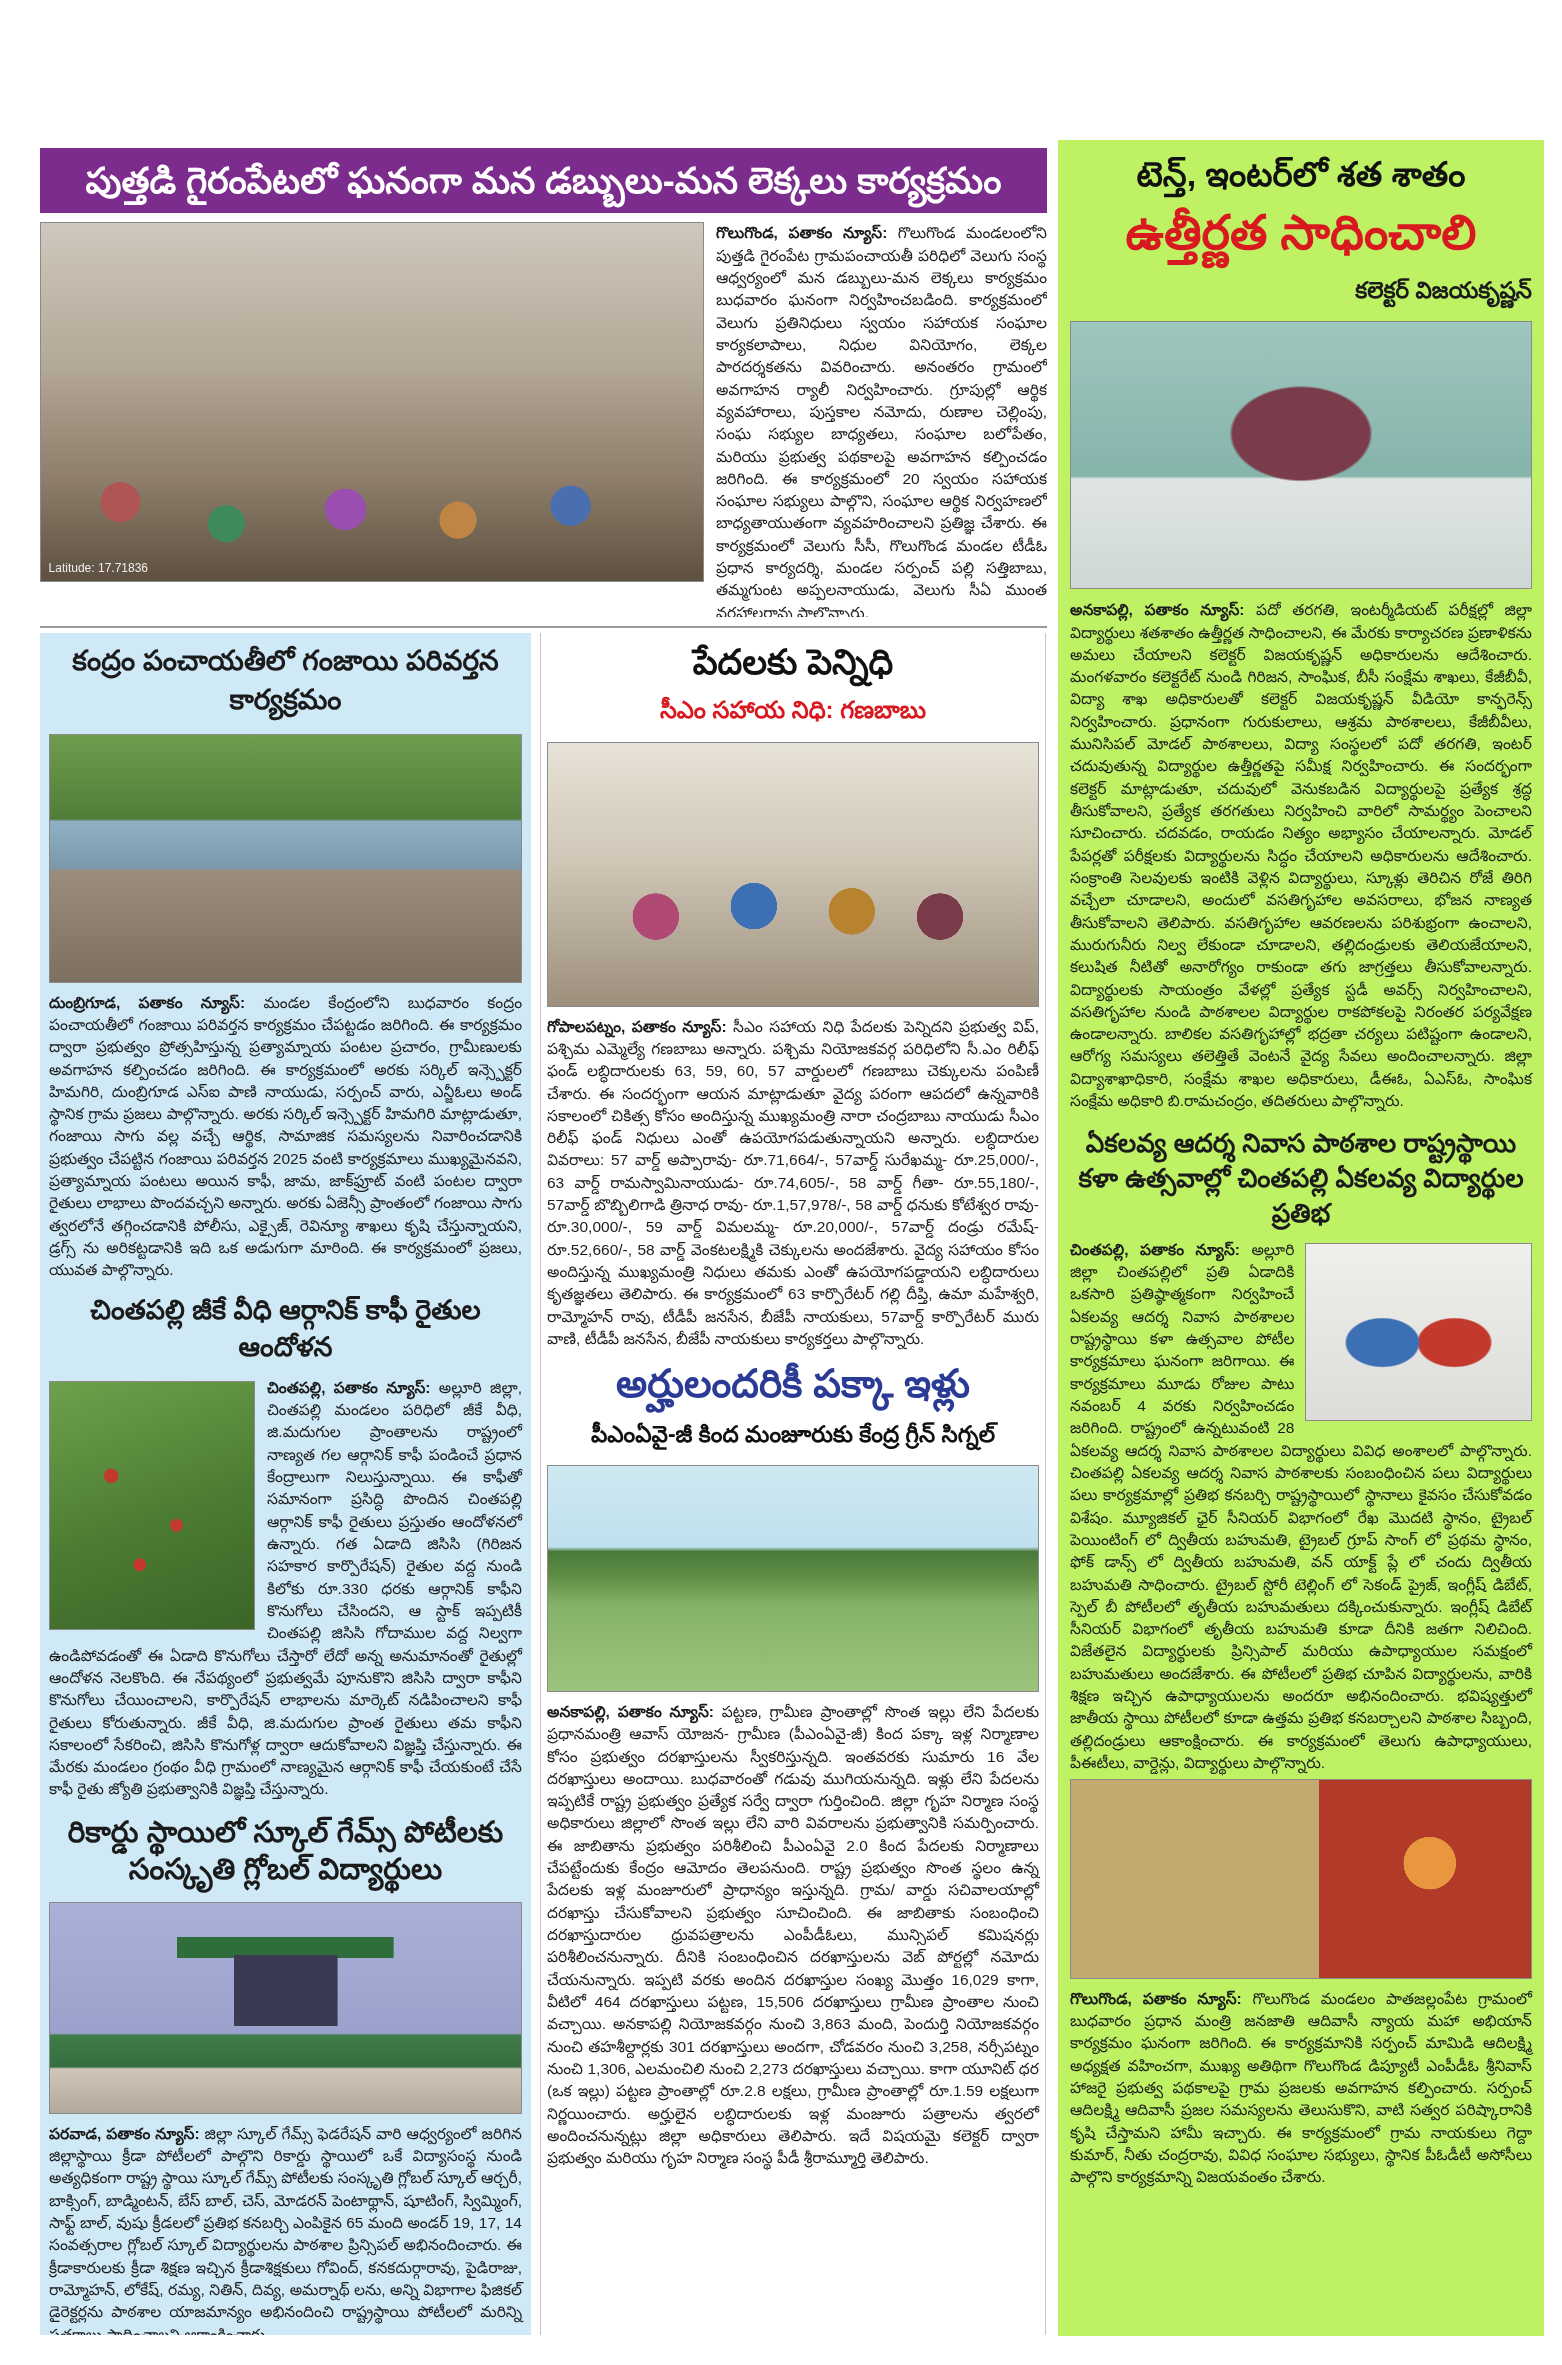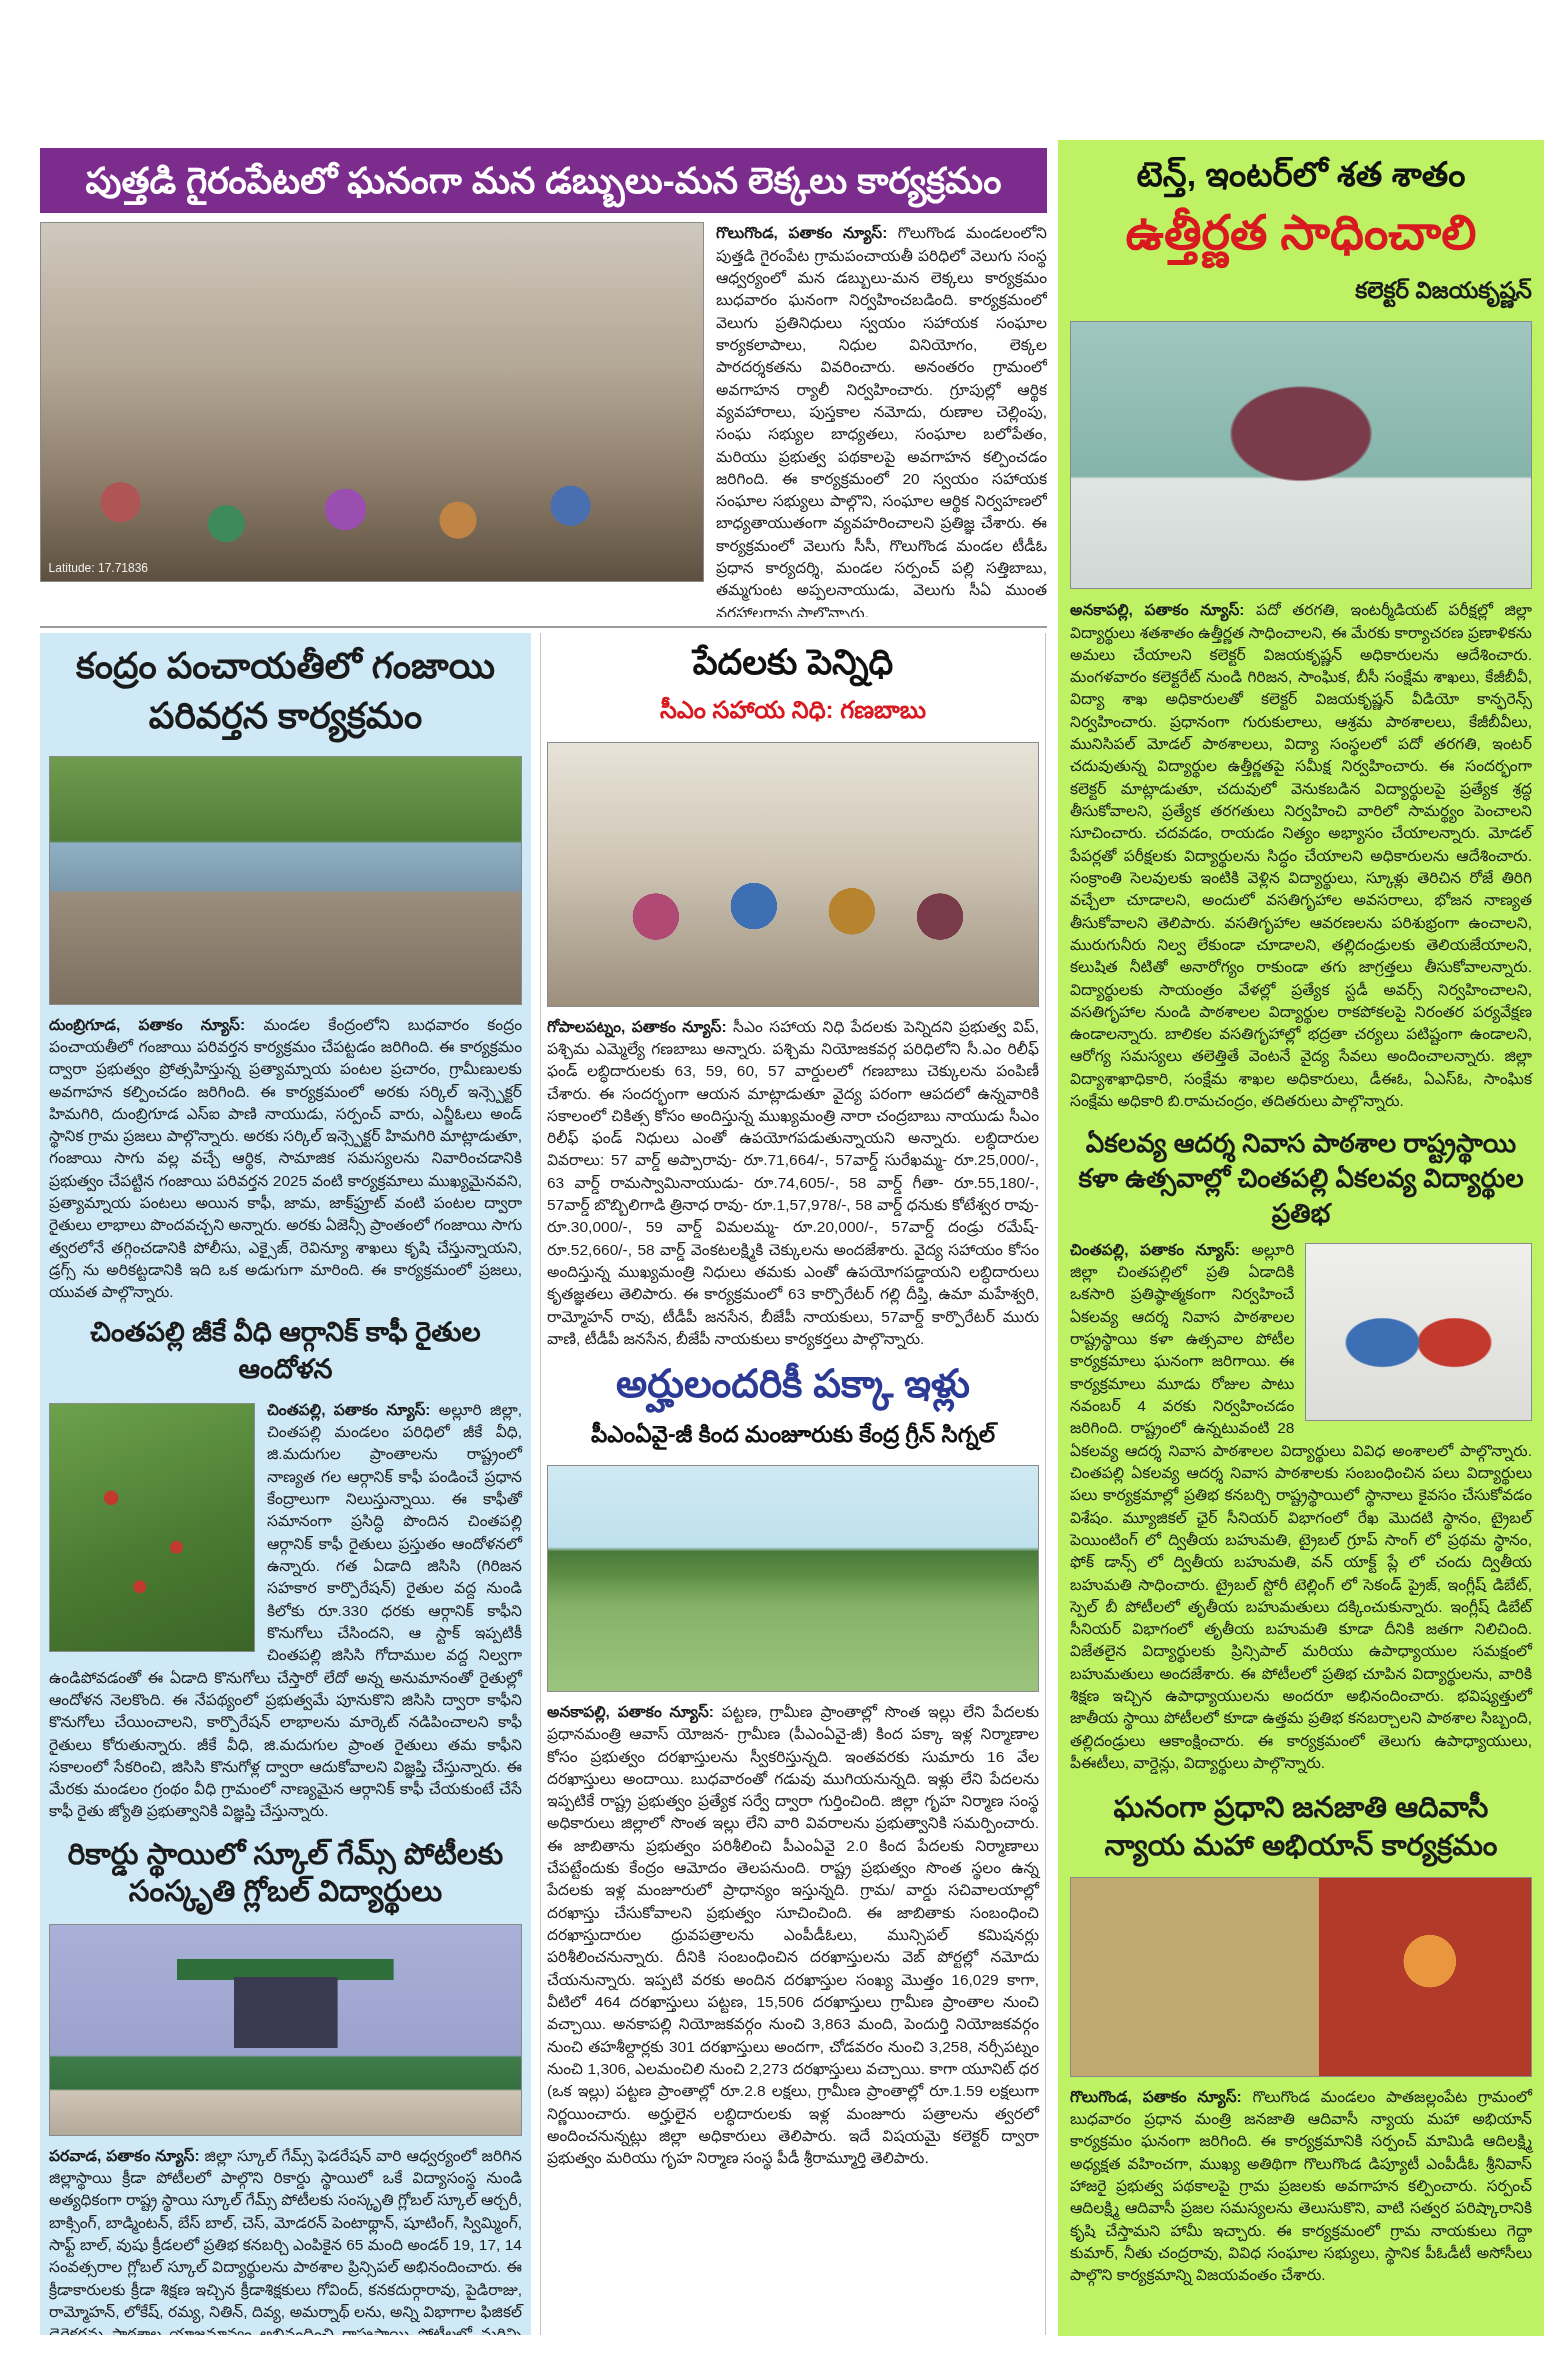--- a/index.html
+++ b/index.html
@@ -34,21 +34,21 @@
       radial-gradient(circle at 80% 79%, #4a6fb0 0 19.7px, transparent 20.4px),
       linear-gradient(180deg,#cfc8bd 0%,#b4a896 40%,#8d7d6a 72%,#5e5040 100%);}
   .gps-tag{position:absolute;left:7.6px;bottom:6px;color:#fff;font-size:12px;opacity:.9;}
   .money-body{flex:1;}
 
   .top-divider{position:absolute;left:40px;top:626px;width:1007px;height:1.5px;background:#9a9a9a;}
 
   
   .col-left{position:absolute;left:40px;top:633px;width:491px;height:1702px;background:#cfe9f6;
             padding:0 9px;box-sizing:border-box;overflow:hidden;}
-  .ganja-hl{font-size:36px;padding:12px 0 7.6px;}
+  .ganja-hl{font-size:28px;padding:12px 0 7.6px;}
   .photo-stage{height:249px;margin:3px 0 9px;
     background:linear-gradient(180deg,#6f9c4e 0%,#517d39 34%,#8fb0c4 35%,#7b98ab 54%,#9b8d7c 55%,#7e7060 100%);}
   .coffee-hl{font-size:27px;padding:13.6px 0 7.6px;}
   .photo-coffee{float:left;width:206px;height:249px;margin:4.5px 12px 4.5px 0;
     background:
       radial-gradient(circle at 30% 38%, #c23a2e 0 6.8px, transparent 7.6px),
       radial-gradient(circle at 62% 58%, #c23a2e 0 6px, transparent 6.8px),
       radial-gradient(circle at 44% 74%, #c23a2e 0 6px, transparent 6.8px),
       linear-gradient(160deg,#6da14c 0%,#4c7c33 55%,#3a6527 100%);}
   .games-hl{font-size:29.5px;padding:13.6px 7.6px 7.6px;line-height:1.25;}
@@ -161,21 +161,20 @@
     <div class="body-text">
       <span class="dateline">అనకాపల్లి, పతాకం న్యూస్:</span><span> పదో తరగతి, ఇంటర్మీడియట్ పరీక్షల్లో జిల్లా విద్యార్థులు శతశాతం ఉత్తీర్ణత సాధించాలని, ఈ మేరకు కార్యాచరణ ప్రణాళికను అమలు చేయాలని కలెక్టర్ విజయకృష్ణన్ అధికారులను ఆదేశించారు. మంగళవారం కలెక్టరేట్ నుండి గిరిజన, సాంఘిక, బీసీ సంక్షేమ శాఖలు, కేజీబీవీ, విద్యా శాఖ అధికారులతో కలెక్టర్ విజయకృష్ణన్ వీడియో కాన్ఫరెన్స్ నిర్వహించారు. ప్రధానంగా గురుకులాలు, ఆశ్రమ పాఠశాలలు, కేజీబీవీలు, మునిసిపల్ మోడల్ పాఠశాలలు, విద్యా సంస్థలలో పదో తరగతి, ఇంటర్ చదువుతున్న విద్యార్థుల ఉత్తీర్ణతపై సమీక్ష నిర్వహించారు. ఈ సందర్భంగా కలెక్టర్ మాట్లాడుతూ, చదువులో వెనుకబడిన విద్యార్థులపై ప్రత్యేక శ్రద్ధ తీసుకోవాలని, ప్రత్యేక తరగతులు నిర్వహించి వారిలో సామర్థ్యం పెంచాలని సూచించారు. చదవడం, రాయడం నిత్యం అభ్యాసం చేయాలన్నారు. మోడల్ పేపర్లతో పరీక్షలకు విద్యార్థులను సిద్ధం చేయాలని అధికారులను ఆదేశించారు. సంక్రాంతి సెలవులకు ఇంటికి వెళ్లిన విద్యార్థులు, స్కూళ్లు తెరిచిన రోజే తిరిగి వచ్చేలా చూడాలని, అందులో వసతిగృహాల అవసరాలు, భోజన నాణ్యత తీసుకోవాలని తెలిపారు. వసతిగృహాల ఆవరణలను పరిశుభ్రంగా ఉంచాలని, మురుగునీరు నిల్వ లేకుండా చూడాలని, తల్లిదండ్రులకు తెలియజేయాలని, కలుషిత నీటితో అనారోగ్యం రాకుండా తగు జాగ్రత్తలు తీసుకోవాలన్నారు. విద్యార్థులకు సాయంత్రం వేళల్లో ప్రత్యేక స్టడీ అవర్స్ నిర్వహించాలని, వసతిగృహాల నుండి పాఠశాలల విద్యార్థుల రాకపోకలపై నిరంతర పర్యవేక్షణ ఉండాలన్నారు. బాలికల వసతిగృహాల్లో భద్రతా చర్యలు పటిష్టంగా ఉండాలని, ఆరోగ్య సమస్యలు తలెత్తితే వెంటనే వైద్య సేవలు అందించాలన్నారు. జిల్లా విద్యాశాఖాధికారి, సంక్షేమ శాఖల అధికారులు, డీఈఓ, ఏఎస్ఓ, సాంఘిక సంక్షేమ అధికారి బి.రామచంద్రం, తదితరులు పాల్గొన్నారు.</span>
     </div>
 
     <div class="hl eka-hl">ఏకలవ్య ఆదర్శ నివాస పాఠశాల రాష్ట్రస్థాయి కళా ఉత్సవాల్లో చింతపల్లి ఏకలవ్య విద్యార్థుల ప్రతిభ</div>
     <div class="body-text">
       <div class="photo photo-costume"></div>
       <span class="dateline">చింతపల్లి, పతాకం న్యూస్:</span><span> అల్లూరి జిల్లా చింతపల్లిలో ప్రతి ఏడాదికి ఒకసారి ప్రతిష్ఠాత్మకంగా నిర్వహించే ఏకలవ్య ఆదర్శ నివాస పాఠశాలల రాష్ట్రస్థాయి కళా ఉత్సవాల పోటీల కార్యక్రమాలు ఘనంగా జరిగాయి. ఈ కార్యక్రమాలు మూడు రోజుల పాటు నవంబర్ 4 వరకు నిర్వహించడం జరిగింది. రాష్ట్రంలో ఉన్నటువంటి 28 ఏకలవ్య ఆదర్శ నివాస పాఠశాలల విద్యార్థులు వివిధ అంశాలలో పాల్గొన్నారు. చింతపల్లి ఏకలవ్య ఆదర్శ నివాస పాఠశాలకు సంబంధించిన పలు విద్యార్థులు పలు కార్యక్రమాల్లో ప్రతిభ కనబర్చి రాష్ట్రస్థాయిలో స్థానాలు కైవసం చేసుకోవడం విశేషం. మ్యూజికల్ ఛైర్ సీనియర్ విభాగంలో రేఖ మొదటి స్థానం, ట్రైబల్ పెయింటింగ్ లో ద్వితీయ బహుమతి, ట్రైబల్ గ్రూప్ సాంగ్ లో ప్రథమ స్థానం, ఫోక్ డాన్స్ లో ద్వితీయ బహుమతి, వన్ యాక్ట్ ప్లే లో చందు ద్వితీయ బహుమతి సాధించారు. ట్రైబల్ స్టోరీ టెల్లింగ్ లో సెకండ్ ప్రైజ్, ఇంగ్లీష్ డిబేట్, స్పెల్ బీ పోటీలలో తృతీయ బహుమతులు దక్కించుకున్నారు. ఇంగ్లీష్ డిబేట్ సీనియర్ విభాగంలో తృతీయ బహుమతి కూడా దీనికి జతగా నిలిచింది. విజేతలైన విద్యార్థులకు ప్రిన్సిపాల్ మరియు ఉపాధ్యాయుల సమక్షంలో బహుమతులు అందజేశారు. ఈ పోటీలలో ప్రతిభ చూపిన విద్యార్థులను, వారికి శిక్షణ ఇచ్చిన ఉపాధ్యాయులను అందరూ అభినందించారు. భవిష్యత్తులో జాతీయ స్థాయి పోటీలలో కూడా ఉత్తమ ప్రతిభ కనబర్చాలని పాఠశాల సిబ్బంది, తల్లిదండ్రులు ఆకాంక్షించారు. ఈ కార్యక్రమంలో తెలుగు ఉపాధ్యాయులు, పీఈటీలు, వార్డెన్లు, విద్యార్థులు పాల్గొన్నారు.</span>
     </div>
 
-    <div class="hl tribal-hl">ఘనంగా ప్రధాని జనజాతి ఆదివాసీ న్యాయ మహా అభియాన్ కార్యక్రమం</div>
     <div class="photo photo-tribal"></div>
     <div class="body-text">
       <span class="dateline">గొలుగొండ, పతాకం న్యూస్:</span><span> గొలుగొండ మండలం పాతజల్లంపేట గ్రామంలో బుధవారం ప్రధాన మంత్రి జనజాతి ఆదివాసీ న్యాయ మహా అభియాన్ కార్యక్రమం ఘనంగా జరిగింది. ఈ కార్యక్రమానికి సర్పంచ్ మామిడి ఆదిలక్ష్మి అధ్యక్షత వహించగా, ముఖ్య అతిథిగా గొలుగొండ డిప్యూటీ ఎంపీడీఓ శ్రీనివాస్ హాజరై ప్రభుత్వ పథకాలపై గ్రామ ప్రజలకు అవగాహన కల్పించారు. సర్పంచ్ ఆదిలక్ష్మి ఆదివాసీ ప్రజల సమస్యలను తెలుసుకొని, వాటి సత్వర పరిష్కారానికి కృషి చేస్తామని హామీ ఇచ్చారు. ఈ కార్యక్రమంలో గ్రామ నాయకులు గెద్దా కుమార్, నీతు చంద్రరావు, వివిధ సంఘాల సభ్యులు, స్థానిక పీఓడీటీ అసోసీలు పాల్గొని కార్యక్రమాన్ని విజయవంతం చేశారు.</span>
     </div>
   </div>
 
 </div>
 
 
 </body></html>

